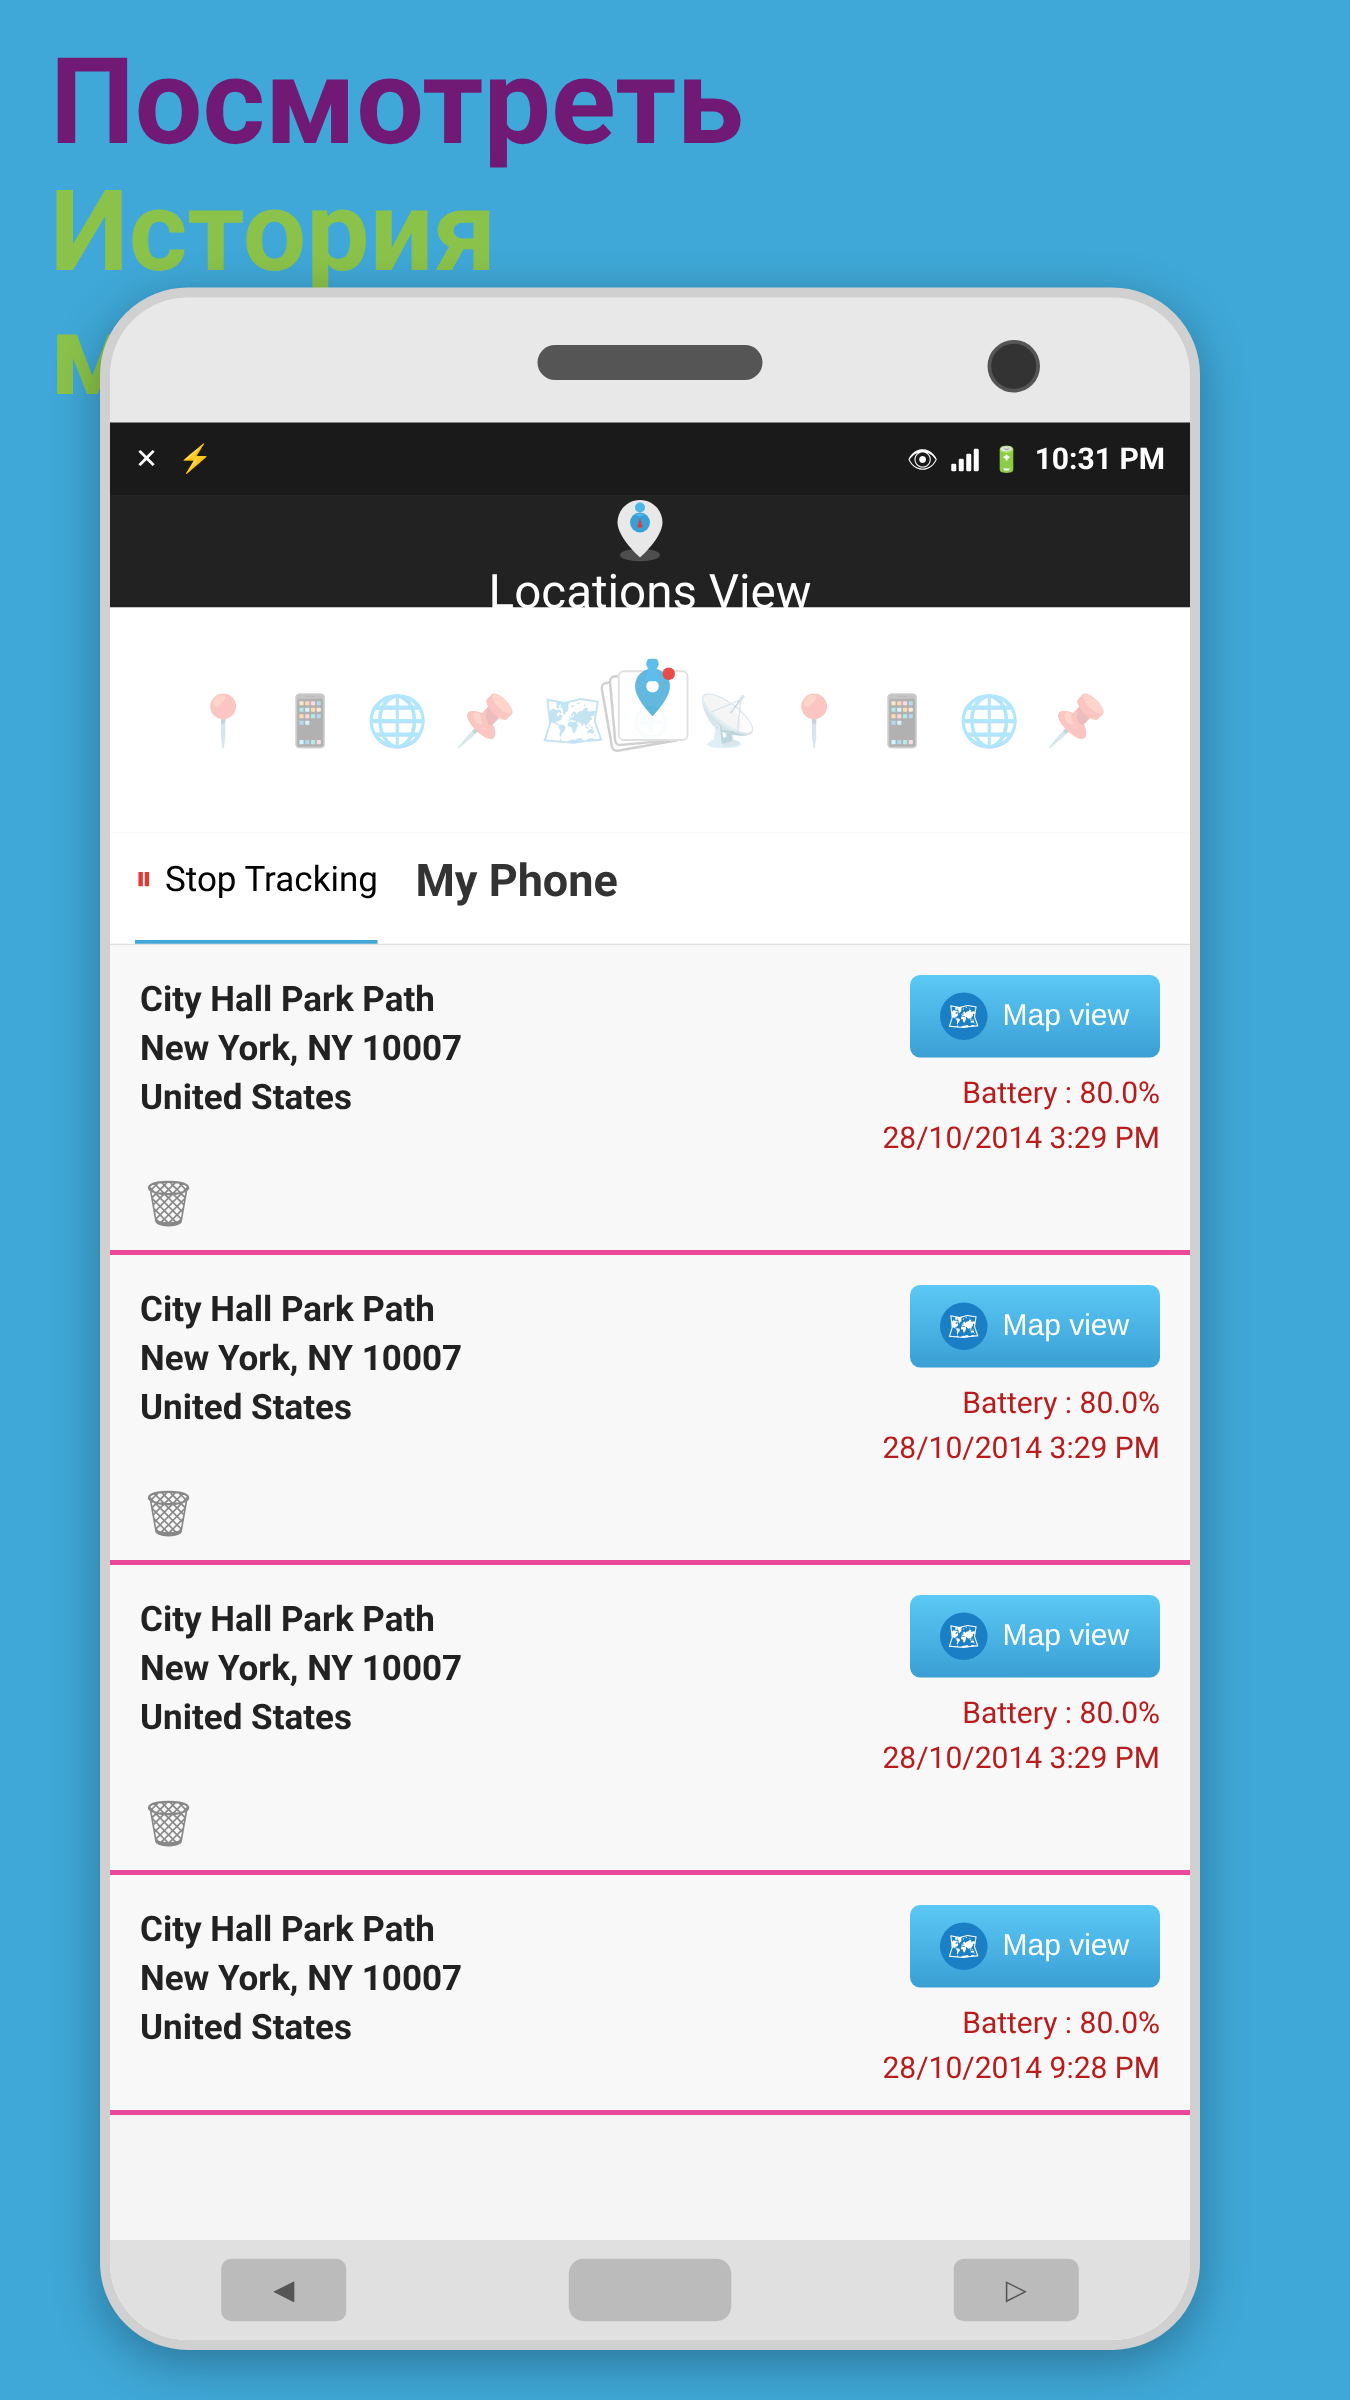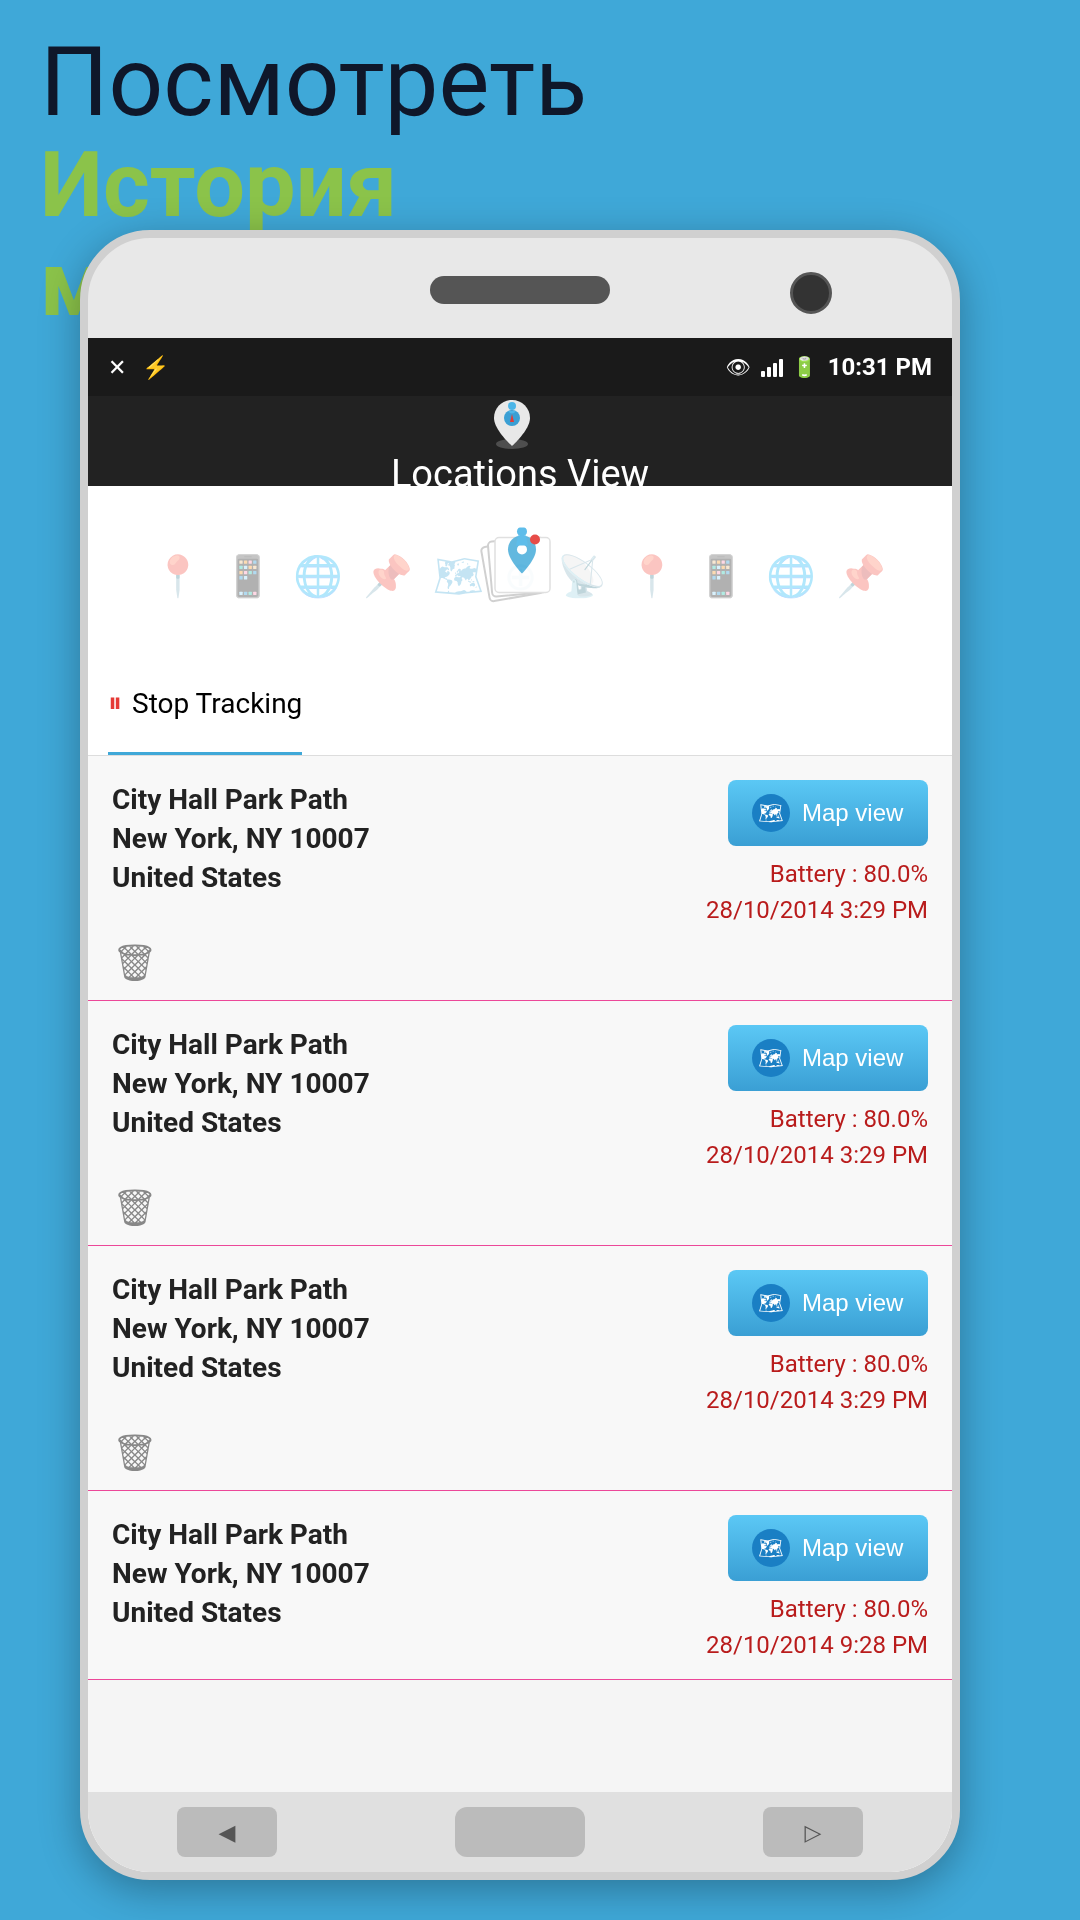--- a/index.html
+++ b/index.html
@@ -17,22 +17,22 @@
     .bg-text {
       position: absolute;
       top: 30px;
       left: 40px;
       right: 0;
       z-index: 1;
     }
 
     .bg-title-white {
       font-size: 96px;
-      font-weight: normal;
-      color: #0f172a;
+      font-weight: bold;
+      color: #701a75;
       line-height: 1.1;
     }
 
     .bg-title-green {
       font-size: 90px;
       font-weight: bold;
       color: #8bc34a;
       line-height: 1.1;
     }
 
@@ -234,21 +234,21 @@
     }
 
     
     .location-list {
       background: #f0f0f0;
     }
 
     .location-item {
       background: #f8f8f8;
       padding: 24px 24px 16px 24px;
-      border-bottom: 1px solid #ec4899;
+      border-bottom: 4px solid #ec4899;
     }
 
     .location-item-inner {
       display: flex;
       align-items: flex-start;
       justify-content: space-between;
     }
 
     .location-text {
       flex: 1;
@@ -446,20 +446,21 @@
       </div>
     </div>
 
     <div class="content-area">
 
       <div class="tabs-bar">
         <div class="tab-stop">
           <span class="tab-stop-icon">⏸</span>
           <span class="tab-stop-label">Stop Tracking</span>
         </div>
+        <div class="tab-myphone">My Phone</div>
       </div>
 
       <div class="location-list">
 
         <div class="location-item">
           <div class="location-item-inner">
             <div class="location-text">
               <div class="location-address">City Hall Park Path</div>
               <div class="location-address">New York, NY 10007</div>
               <div class="location-address">United States</div>

